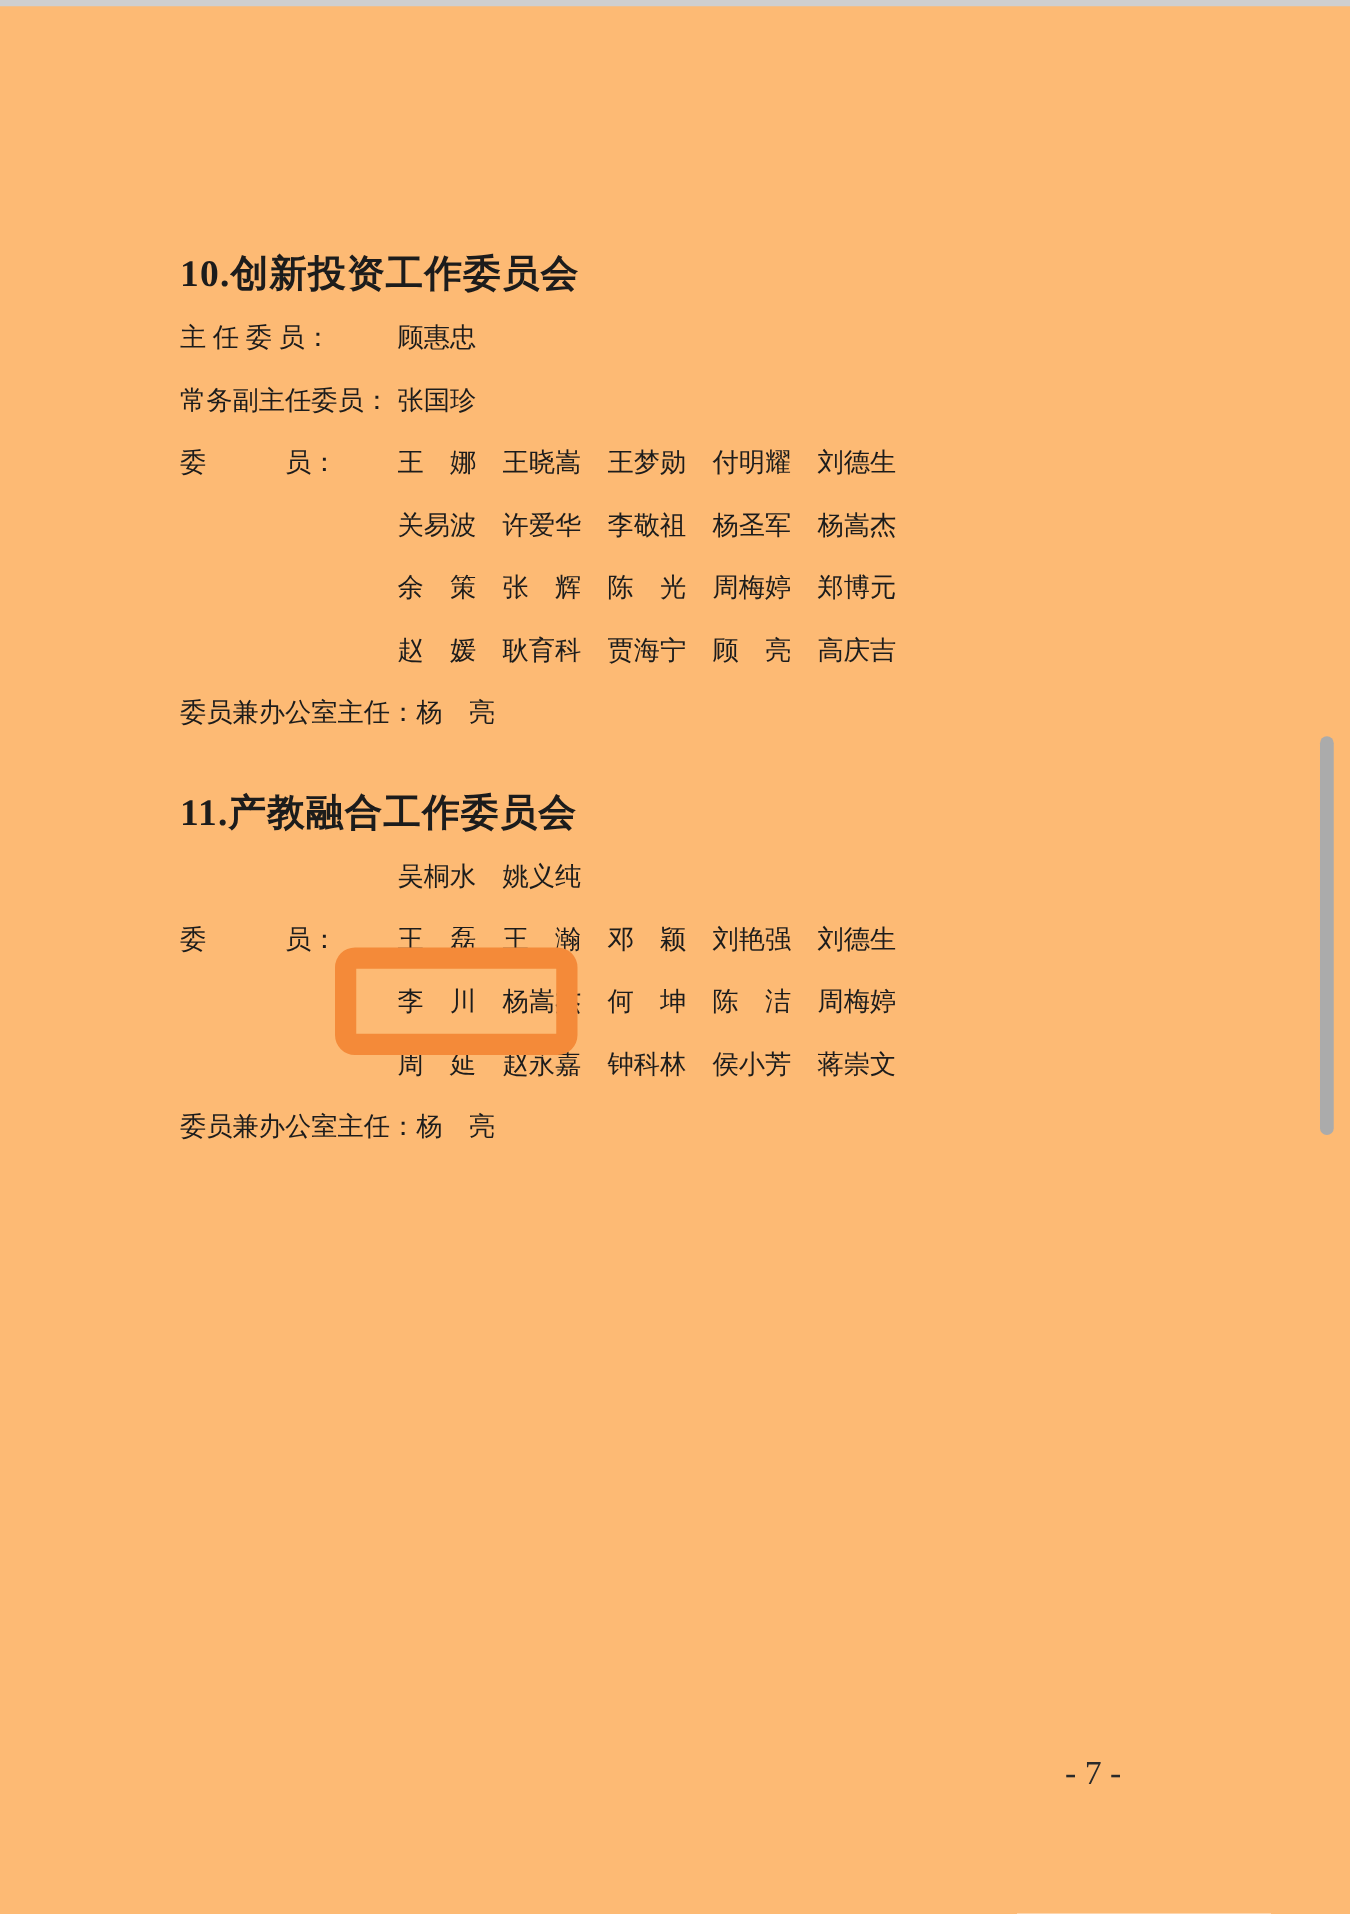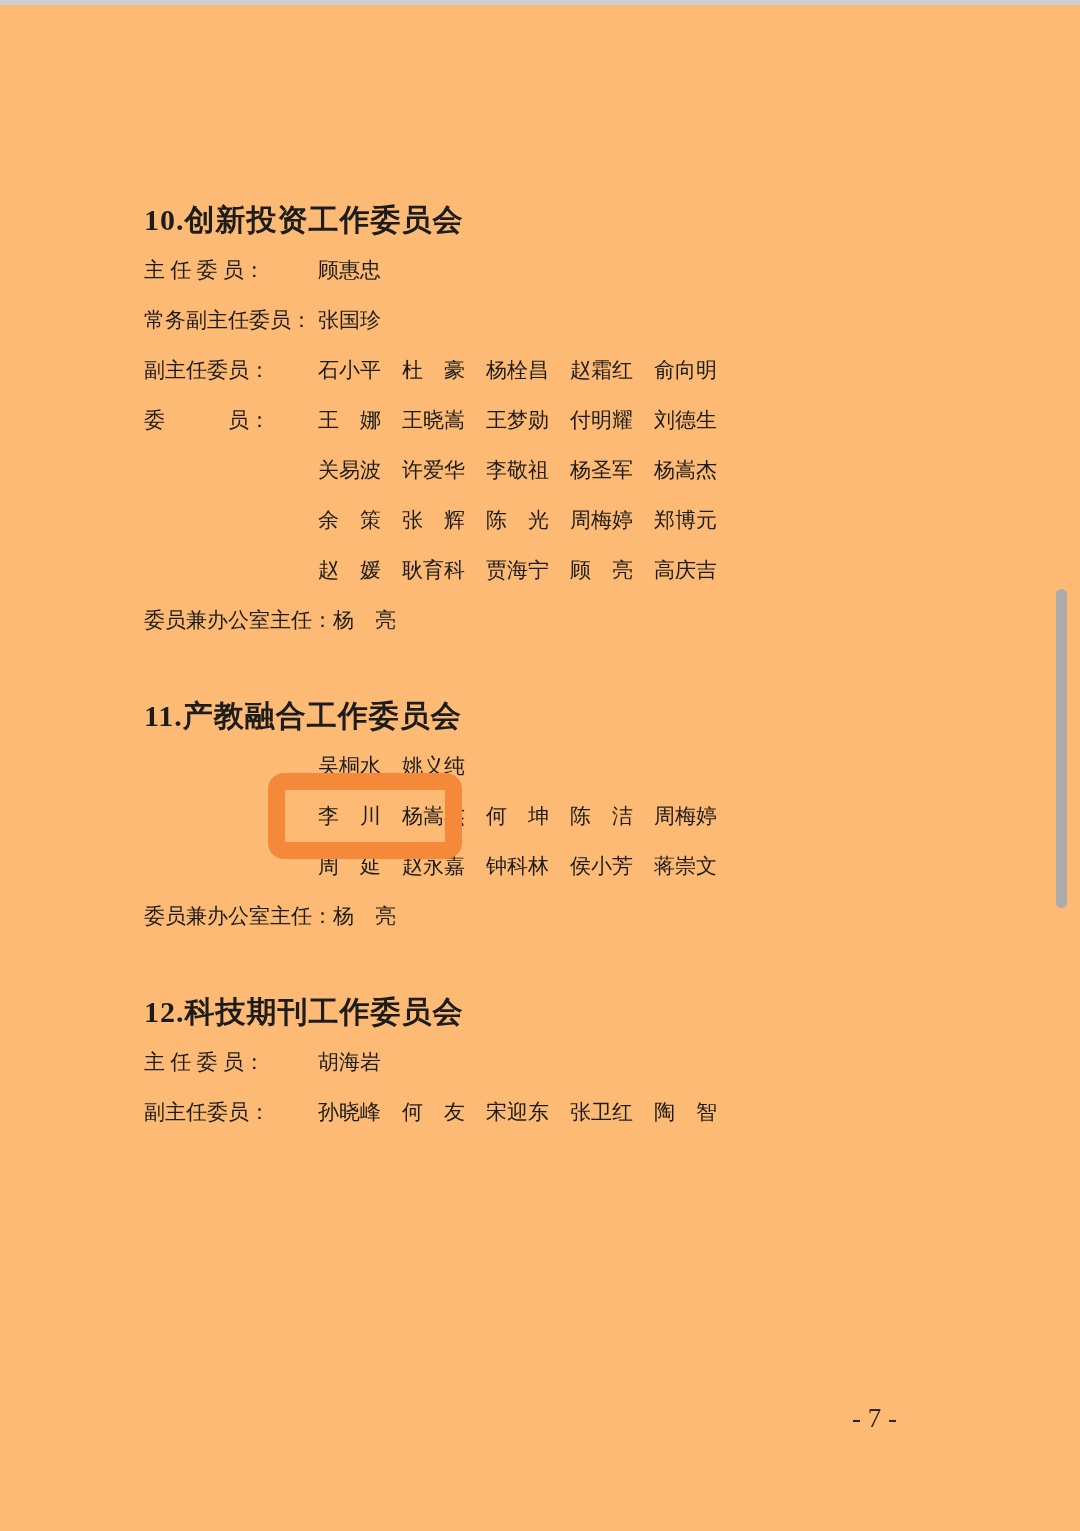--- a/index.html
+++ b/index.html
@@ -26,21 +26,21 @@
     width: 800px;
   }
   .heading {
     font-size: 30px;
     font-weight: bold;
     line-height: 50px;
     height: 50px;
     white-space: pre;
     letter-spacing: 1px;
   }
-  .heading.gap { margin-top: 46px; }
+  .heading.gap { margin-top: 31px; }
   .line {
     font-size: 21px;
     line-height: 50px;
     height: 50px;
     white-space: pre;
   }
   .label {
     display: inline-block;
     min-width: 174px;
     white-space: pre;
@@ -85,40 +85,35 @@
 
 <div class="page">
   <div class="top-strip"></div>
 
   <div class="content">
 
     <div>
       <div class="heading">10.创新投资工作委员会</div>
       <div class="line"><span class="label">主 任 委 员：</span><span>顾惠忠</span></div>
       <div class="line"><span class="label">常务副主任委员：</span><span>张国珍</span></div>
-      <div class="line"><span class="label">副主任委员：</span><span>石小平　杜　豪　杨栓昌　赵霜红　俞向明</span></div>
       <div class="line"><span class="label">委　　　员：</span><span>王　娜　王晓嵩　王梦勋　付明耀　刘德生</span></div>
       <div class="line"><span class="label"></span><span>关易波　许爱华　李敬祖　杨圣军　杨嵩杰</span></div>
       <div class="line"><span class="label"></span><span>余　策　张　辉　陈　光　周梅婷　郑博元</span></div>
       <div class="line"><span class="label"></span><span>赵　媛　耿育科　贾海宁　顾　亮　高庆吉</span></div>
       <div class="line"><span class="label">委员兼办公室主任：</span><span>杨　亮</span></div>
     </div>
 
     <div>
       <div class="heading gap">11.产教融合工作委员会</div>
       <div class="line"><span class="label"></span><span>吴桐水　姚义纯</span></div>
+      <div class="line"><span class="label">委　　　员：</span><span>王　磊　王　瀚　邓　颖　刘艳强　刘德生</span></div>
       <div class="line"><span class="label"></span><span class="hl-anchor"><span class="hl-box"></span><span>李　川</span></span><span>　杨嵩杰　何　坤　陈　洁　周梅婷</span></div>
       <div class="line"><span class="label"></span><span>周　延　赵永嘉　钟科林　侯小芳　蒋崇文</span></div>
       <div class="line"><span class="label">委员兼办公室主任：</span><span>杨　亮</span></div>
     </div>
 
-    <div>
-      <div class="heading gap">12.科技期刊工作委员会</div>
-      <div class="line"><span class="label">主 任 委 员：</span><span>胡海岩</span></div>
-      <div class="line"><span class="label">副主任委员：</span><span>孙晓峰　何　友　宋迎东　张卫红　陶　智</span></div>
-    </div>
 
   </div>
 
   <div class="page-number">- 7 -</div>
 
   <div class="scrollbar-thumb"></div>
 </div>
 
 </body></html>

